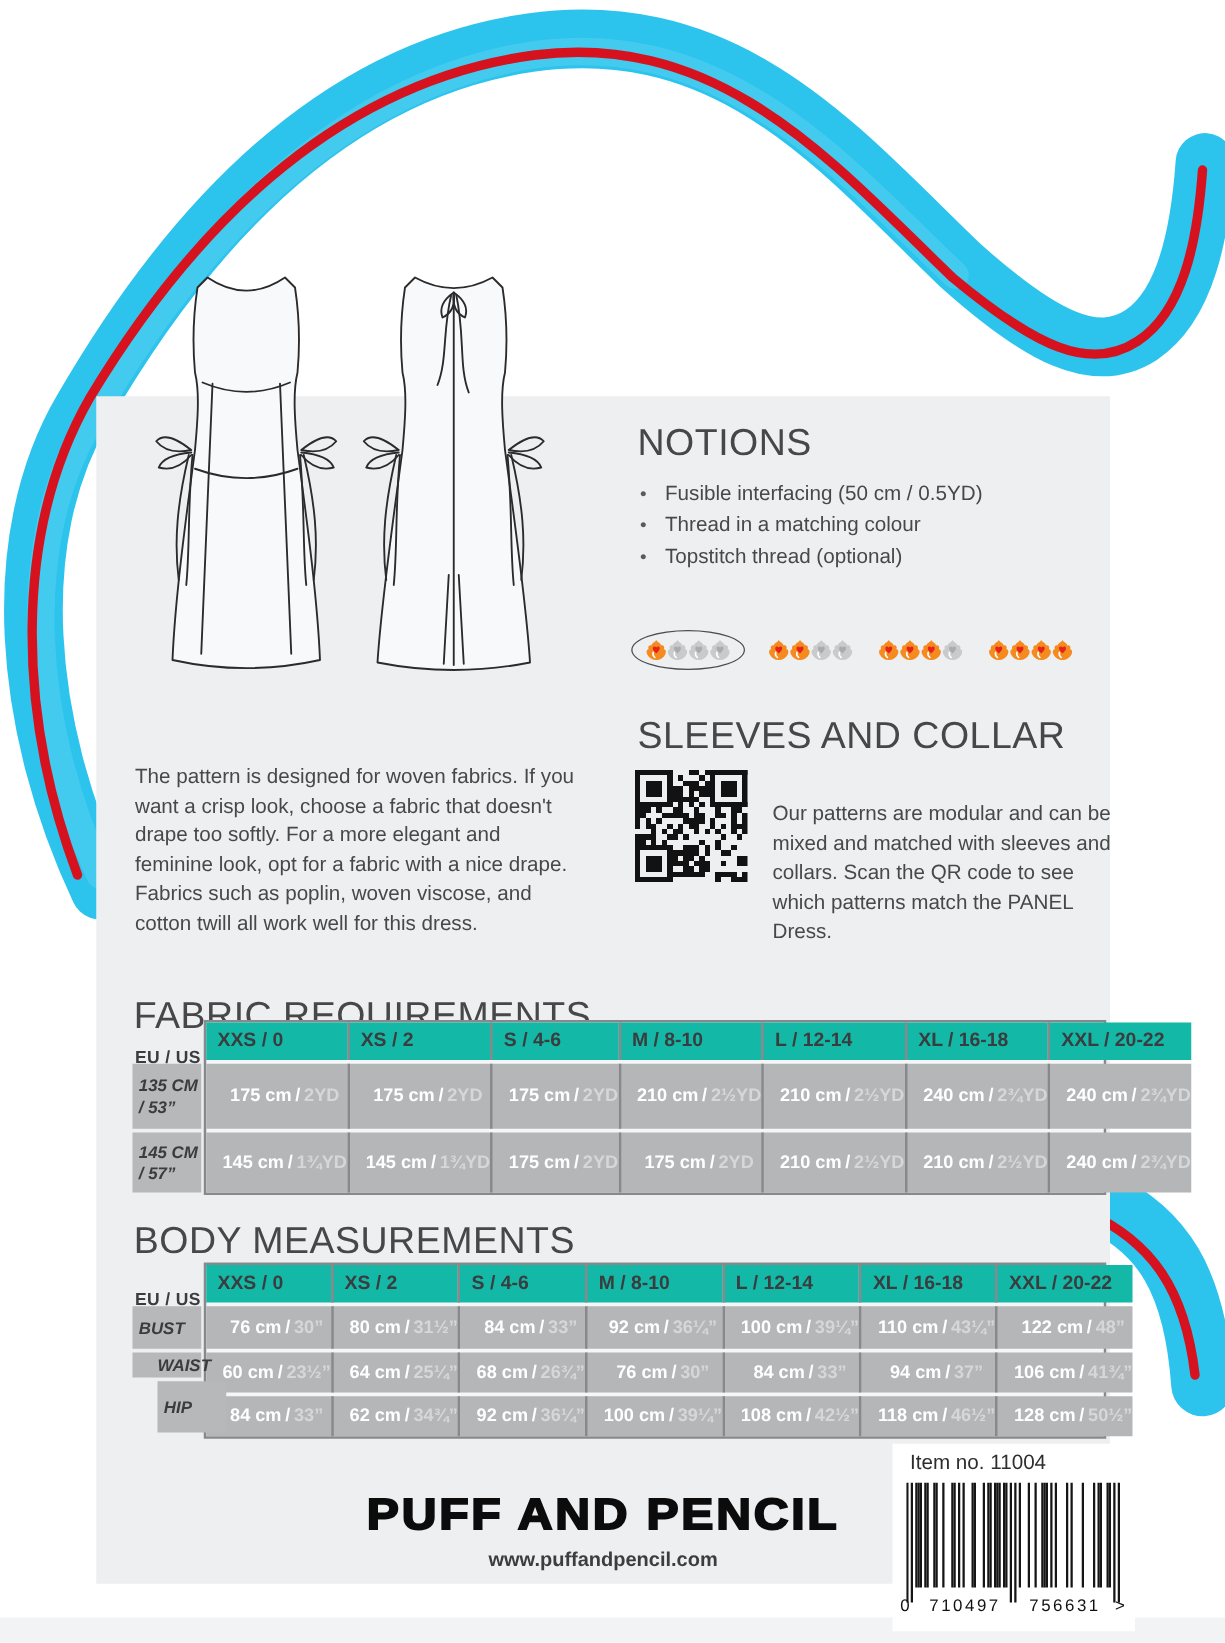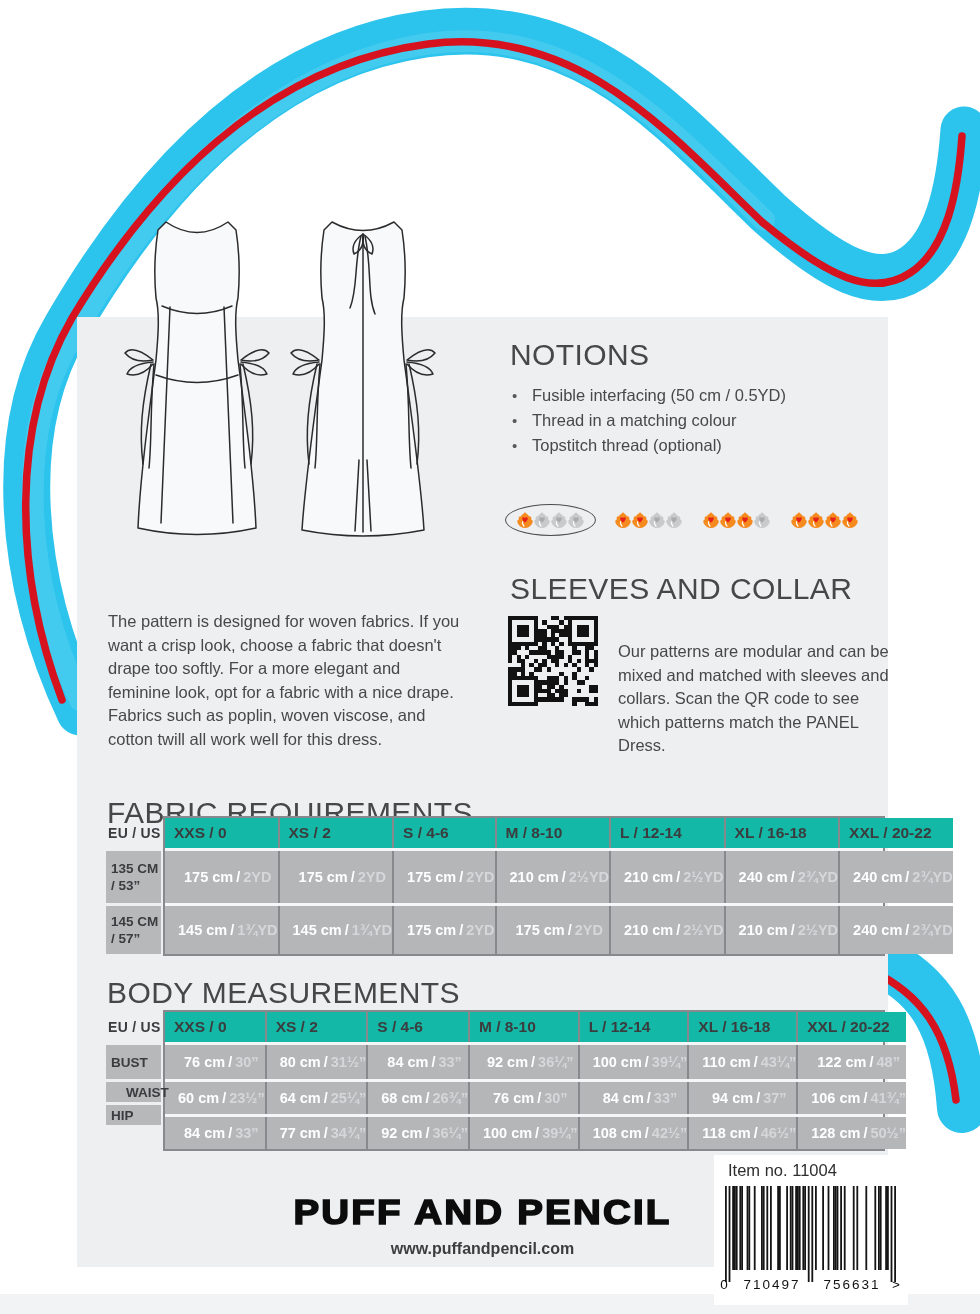--- a/index.html
+++ b/index.html
@@ -19,29 +19,29 @@
   
   .levels{display:flex;align-items:center;gap:17px;}
   .level{display:flex;align-items:center;}
   .level .flame{margin-right:-3px;}
   .level .flame:last-child{margin-right:0;}
   .level.selected{border:1.6px solid #4d4d4d;border-radius:50%;padding:5px 9px;margin:-7px 0;}
   
   .qr-box{width:90px;height:90px;}
   
   .size-table{position:absolute;z-index:2;}
-  .size-table .corner{position:absolute;left:2px;top:0;height:34px;display:flex;align-items:center;font-weight:bold;font-size:14px;color:#3a3c3e;letter-spacing:0.3px;}
+  .size-table .corner{position:absolute;left:2px;top:12px;height:34px;display:flex;align-items:center;font-weight:bold;font-size:14px;color:#3a3c3e;letter-spacing:0.3px;}
   .size-table .block{position:absolute;left:57px;top:0;width:718px;border:2px solid #87898c;background:#f5f6f7;display:grid;grid-template-columns:repeat(7,1fr);row-gap:3px;}
   .size-table .block .h{background:#14b8a6;font-weight:bold;font-size:15.5px;color:#3a3c3e;padding-left:9px;display:flex;align-items:center;}
   .size-table .block .c{background:#b4b6b8;display:flex;align-items:center;justify-content:center;font-weight:bold;font-size:14.5px;white-space:nowrap;padding-left:13px;}
   .size-table .bl{border-left:2px solid #87898c;}
   .size-table .metric{color:#ffffff;}
   .size-table .sep{color:#ffffff;padding:0 3px;}
   .size-table .imp{color:#d5d7d9;}
-  .size-table .labels{position:absolute;left:0;display:flex;flex-direction:column;gap:3px;}
+  .size-table .labels{position:absolute;left:0;display:flex;flex-direction:column;gap:3px;font-style:italic;}
   .size-table .labelcell{width:55px;background:#b6b8ba;color:#3a3c3e;font-weight:bold;font-size:13.5px;box-sizing:border-box;padding-left:5px;display:flex;flex-direction:column;justify-content:center;line-height:17px;}
   
   .brand{position:absolute;left:77px;width:811px;text-align:center;font-size:35px;font-weight:900;color:#0c0c0c;letter-spacing:2px;transform:scaleX(1.1);-webkit-text-stroke:1.6px #0c0c0c;z-index:2;}
   .website{position:absolute;left:77px;width:811px;text-align:center;font-size:16px;font-weight:bold;color:#3d3d3d;z-index:2;}
   .barcode-box{position:absolute;left:714px;top:1155px;width:194px;height:150px;background:#ffffff;z-index:4;}
   .barcode-box .item-label{position:absolute;left:14px;top:6px;font-size:16.5px;color:#2e2e2e;}
   .barcode-box .bars{position:absolute;left:11px;top:31px;}
   .barcode-box .digits{position:absolute;left:2px;top:122px;width:190px;display:flex;font-size:13.5px;color:#111;}
   .barcode-box .digits .d0{width:16px;text-align:center;}
   .barcode-box .digits .g{flex:1;text-align:center;letter-spacing:2px;}
@@ -559,21 +559,21 @@
           <span class="metric">106 cm</span>
           <span class="sep">/</span>
           <span class="imp">41¾”</span>
         </div>
         <div class="c">
           <span class="metric">84 cm</span>
           <span class="sep">/</span>
           <span class="imp">33”</span>
         </div>
         <div class="c bl">
-          <span class="metric">77 cm</span>
+          <span class="metric">62 cm</span>
           <span class="sep">/</span>
           <span class="imp">34¾”</span>
         </div>
         <div class="c bl">
           <span class="metric">92 cm</span>
           <span class="sep">/</span>
           <span class="imp">36¼”</span>
         </div>
         <div class="c bl">
           <span class="metric">100 cm</span>
@@ -596,21 +596,21 @@
           <span class="imp">50½”</span>
         </div>
       </div>
     <div class="labels" style="top: 35px;">
         <div class="labelcell" style="height: 34px;">
           <span>BUST</span>
         </div>
         <div class="labelcell" style="height: 20px; padding-left: 20px;">
           <span>WAIST</span>
         </div>
-        <div class="labelcell" style="height: 20px;">
+        <div class="labelcell" style="height: 41px; margin-left: 20px;">
           <span>HIP</span>
         </div>
       </div>
   </div>
 
   <div class="brand" style="top:1192px;">PUFF AND PENCIL</div>
   <div class="website" style="top:1240px;">www.puffandpencil.com</div>
 
   <div class="barcode-box">
     <div class="item-label">Item no. 11004</div>

